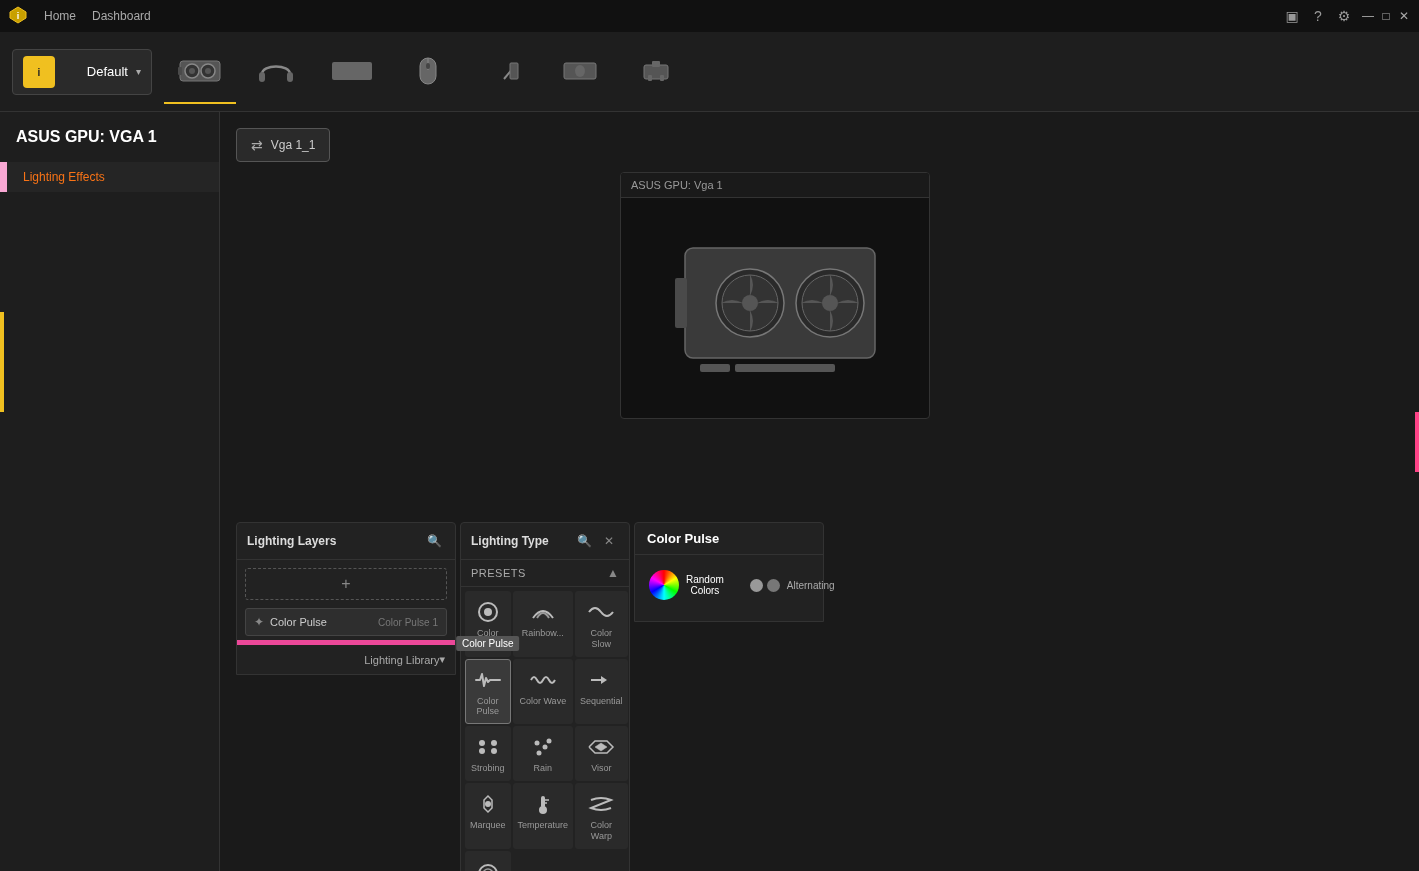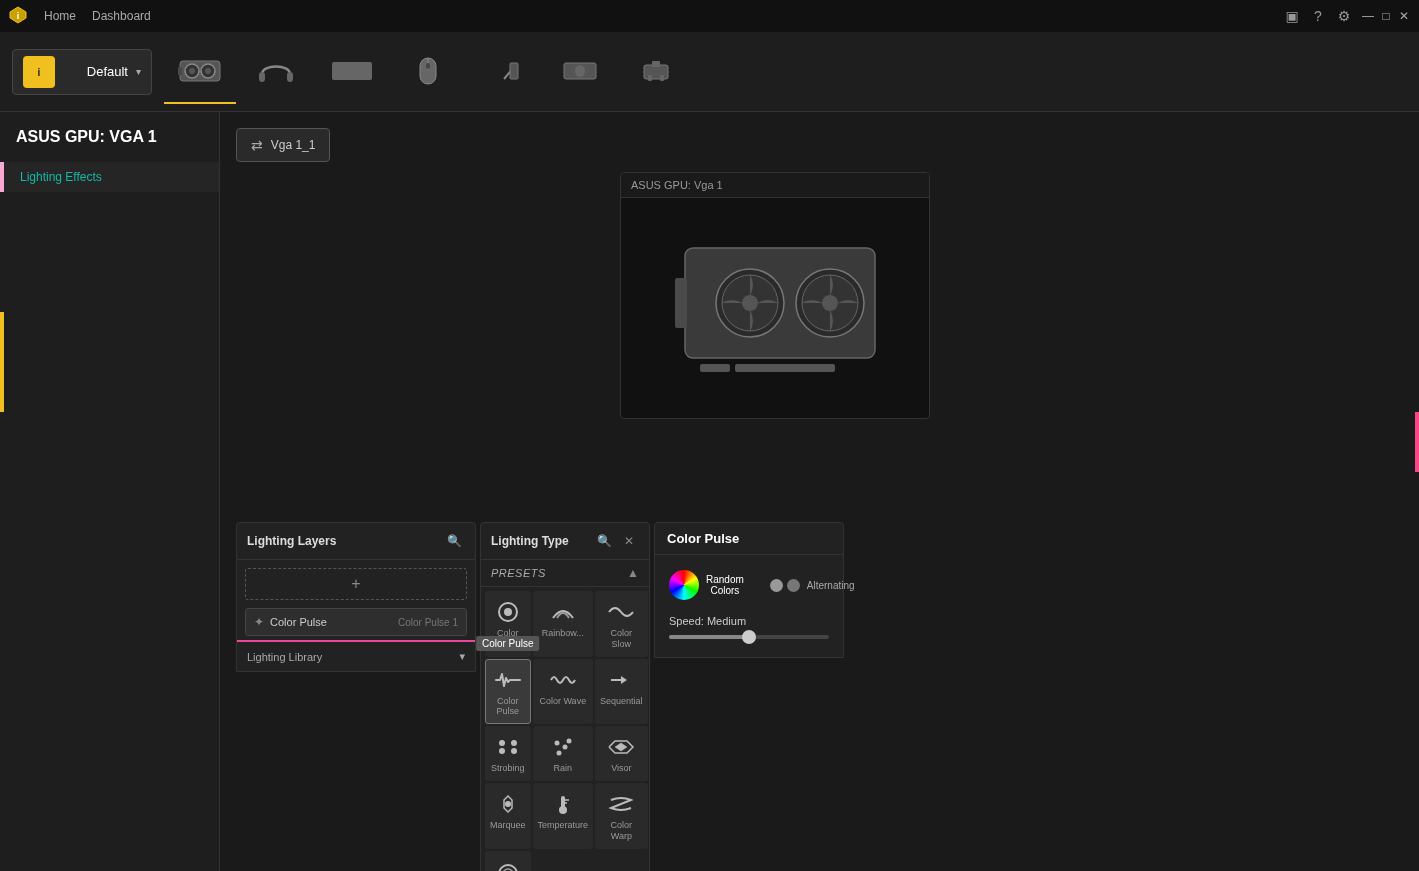--- a/index.html
+++ b/index.html
@@ -141,22 +141,22 @@
     .sidebar-nav-item {
       padding: 8px 16px;
       cursor: pointer;
       font-size: 12px;
       color: #aaa;
       display: flex;
       align-items: center;
       border-left: 3px solid transparent;
     }
     .sidebar-nav-item.active {
-      color: #14b8a6;
-      border-left: 4px solid #f9a8d4;
+      color: #f97316;
+      border-left: 7px solid #f9a8d4;
       background: #252525;
     }
 
     
     .center-area {
       flex: 1;
       padding: 16px;
       position: relative;
     }
 
@@ -207,21 +207,21 @@
       bottom: 0;
       left: 0;
       right: 0;
       display: flex;
       align-items: flex-start;
       gap: 0;
     }
 
     
     .lighting-layers-panel {
-      width: 240px;
+      width: 220px;
       background: #222;
       border: 1px solid #333;
       border-radius: 4px 4px 0 0;
       flex-shrink: 0;
     }
     .panel-header {
       display: flex;
       align-items: center;
       justify-content: space-between;
       padding: 8px 10px;
@@ -266,43 +266,42 @@
       cursor: pointer;
     }
     .layer-item-icon { color: #888; font-size: 12px; }
     .layer-item-name { color: #ccc; font-size: 11px; flex: 1; }
     .layer-item-sub { color: #777; font-size: 10px; }
 
     .lighting-library {
       padding: 8px 10px;
       display: flex;
       align-items: center;
-      justify-content: space-between;
-      border-top: 2px solid #ec4899;
+      justify-content: flex-end;
+      border-top: 5px solid #ec4899;
       margin-top: 4px;
       cursor: pointer;
     }
     .lighting-library span { color: #aaa; font-size: 11px; }
 
     
     .lighting-type-panel {
       width: 170px;
       background: #222;
       border: 1px solid #333;
       border-radius: 4px 4px 0 0;
       margin-left: 4px;
       flex-shrink: 0;
     }
     .presets-header {
       display: flex;
       align-items: center;
       justify-content: space-between;
       padding: 6px 10px;
       border-bottom: 1px solid #333;
-      font-style: italic;
     }
     .presets-label { font-size: 11px; color: #aaa; text-transform: uppercase; letter-spacing: 0.5px; }
     .presets-collapse { color: #888; cursor: pointer; font-size: 12px; }
 
     .preset-grid {
       display: grid;
       grid-template-columns: repeat(3, 1fr);
       gap: 2px;
       padding: 4px;
     }
@@ -834,24 +833,17 @@
           <div class="color-option">
             <div class="color-option-icon">
               <div class="grey-circles">
                 <div class="grey-circle" style="background:#999;"></div>
                 <div class="grey-circle" style="background:#777;"></div>
               </div>
             </div>
             <span class="color-option-label">Alternating</span>
           </div>
         </div>
-        <div class="speed-section">
-          <div class="speed-label">Speed: Medium</div>
-          <div class="speed-slider-track">
-            <div class="speed-slider-fill"></div>
-            <div class="speed-slider-thumb"></div>
-          </div>
-        </div>
       </div>
 
     </div>
   </div>
 </div>
 
 </body></html>

